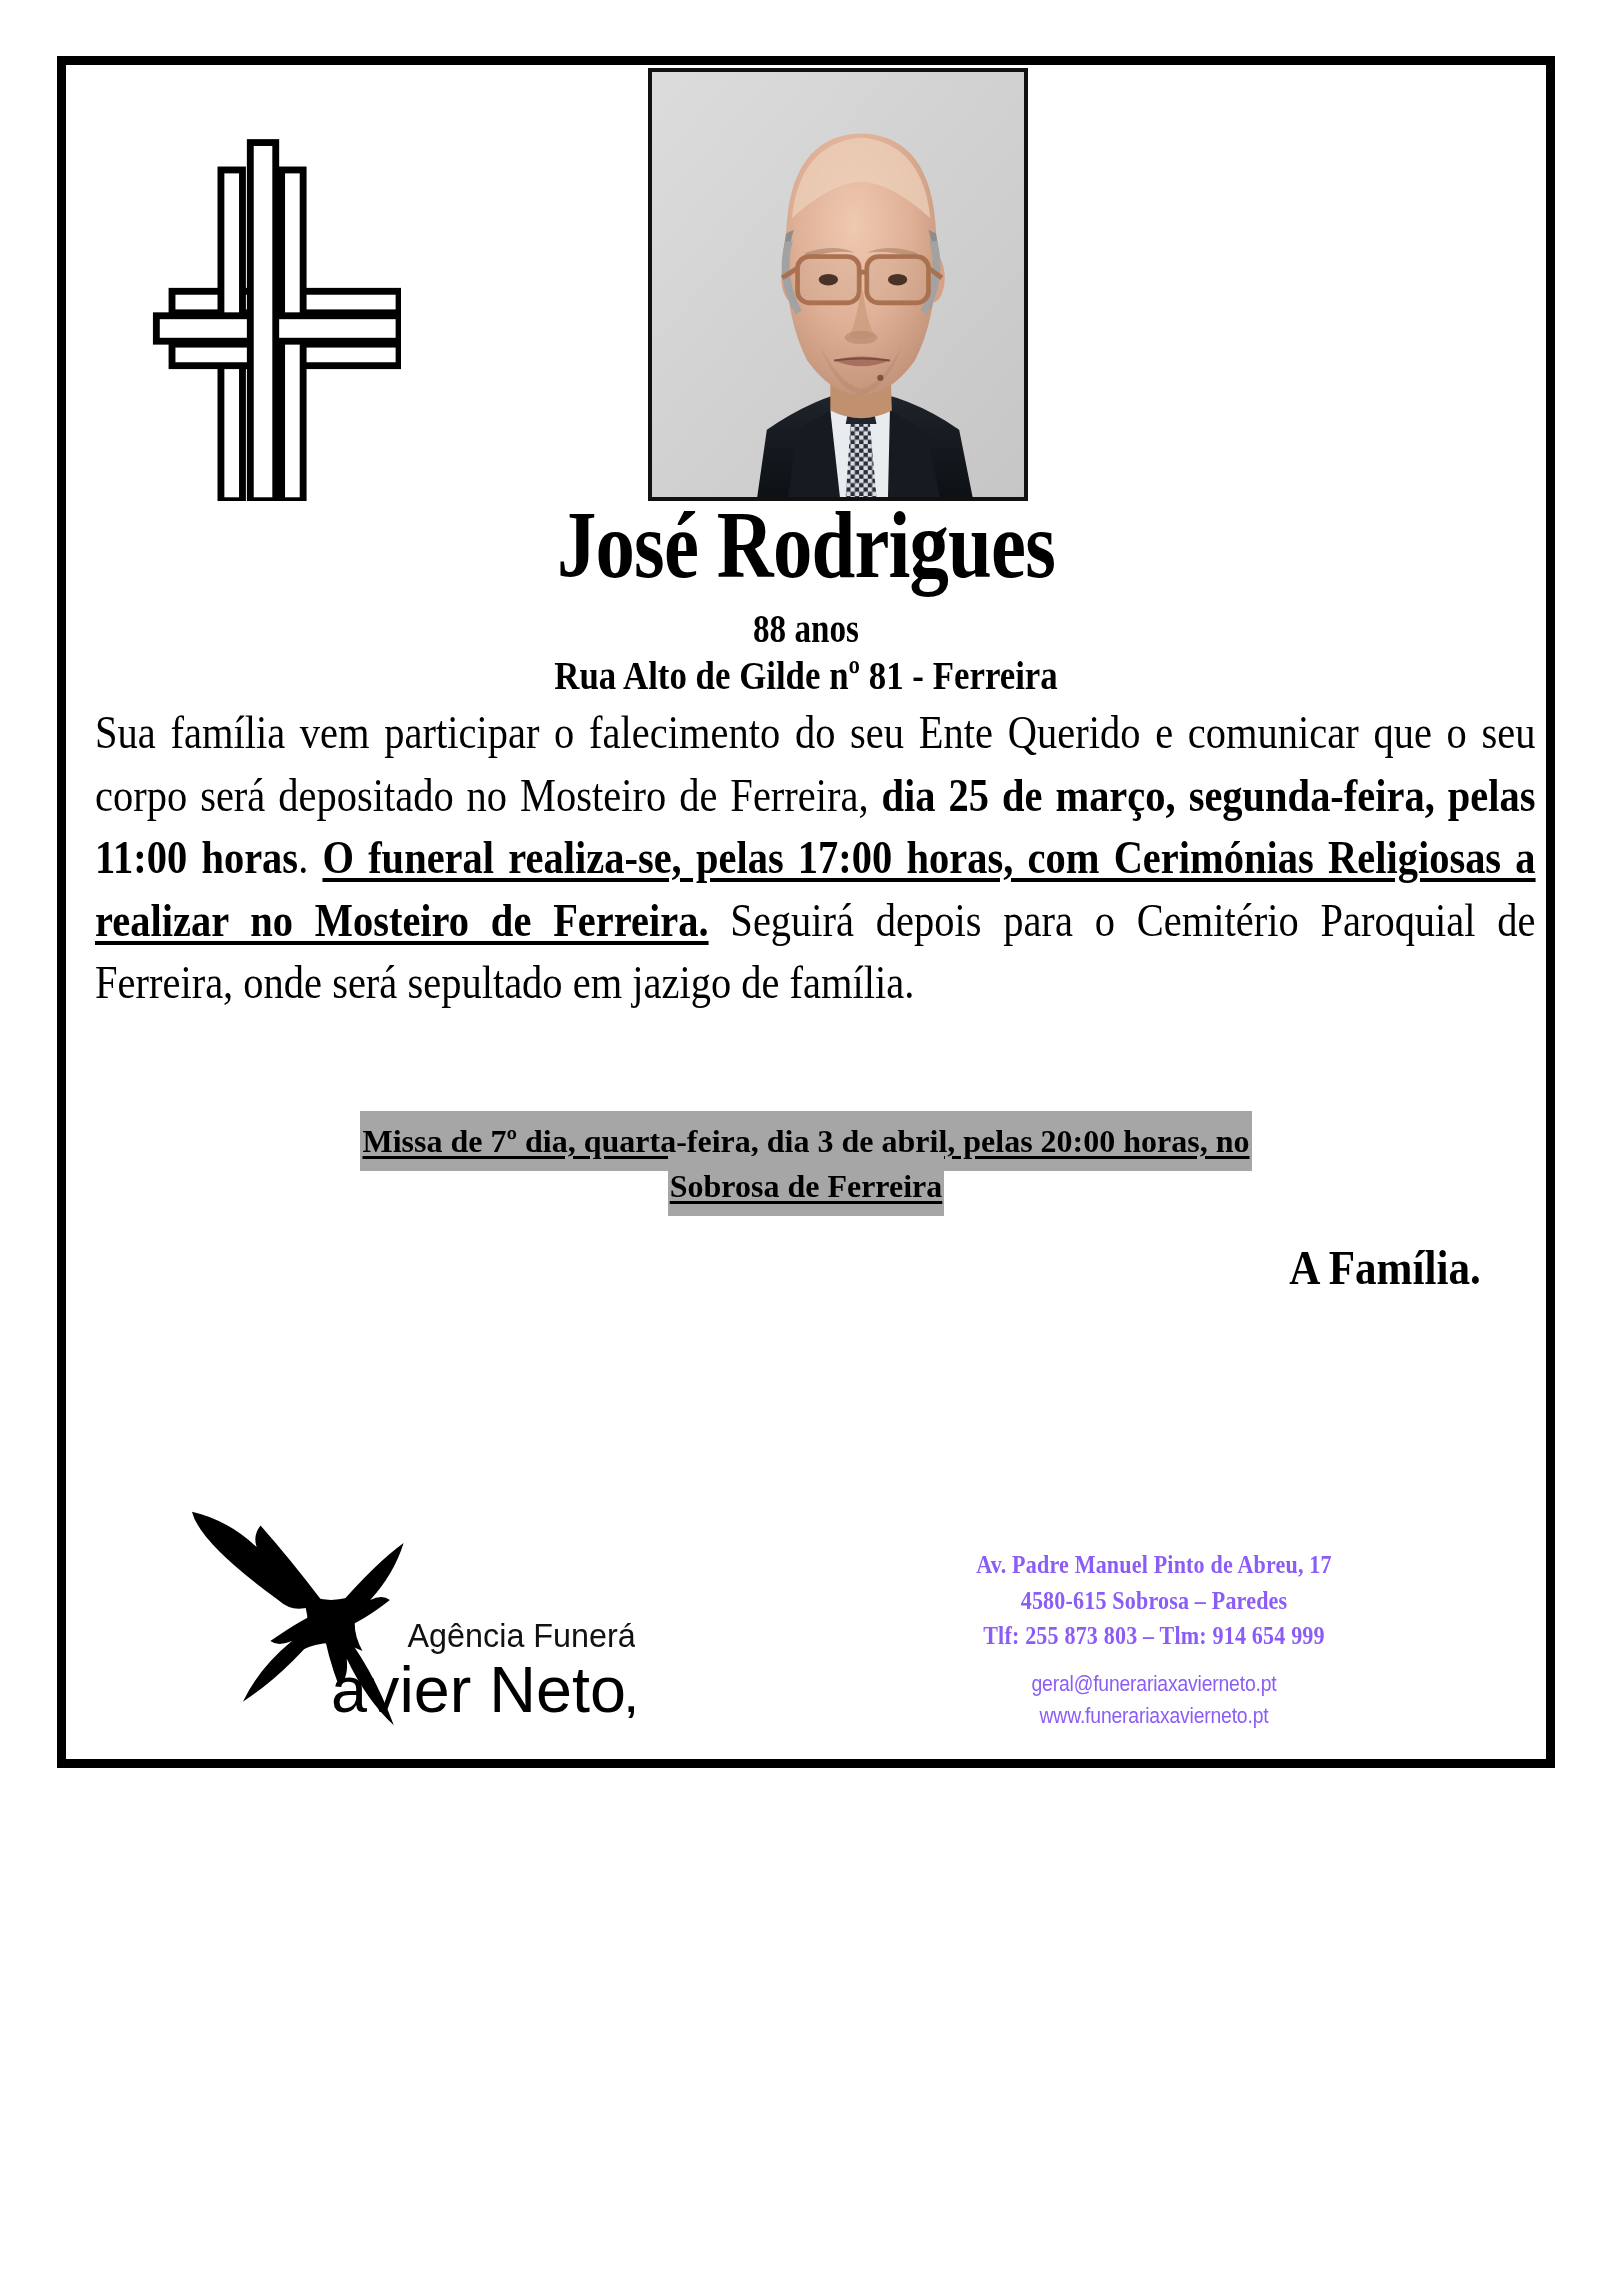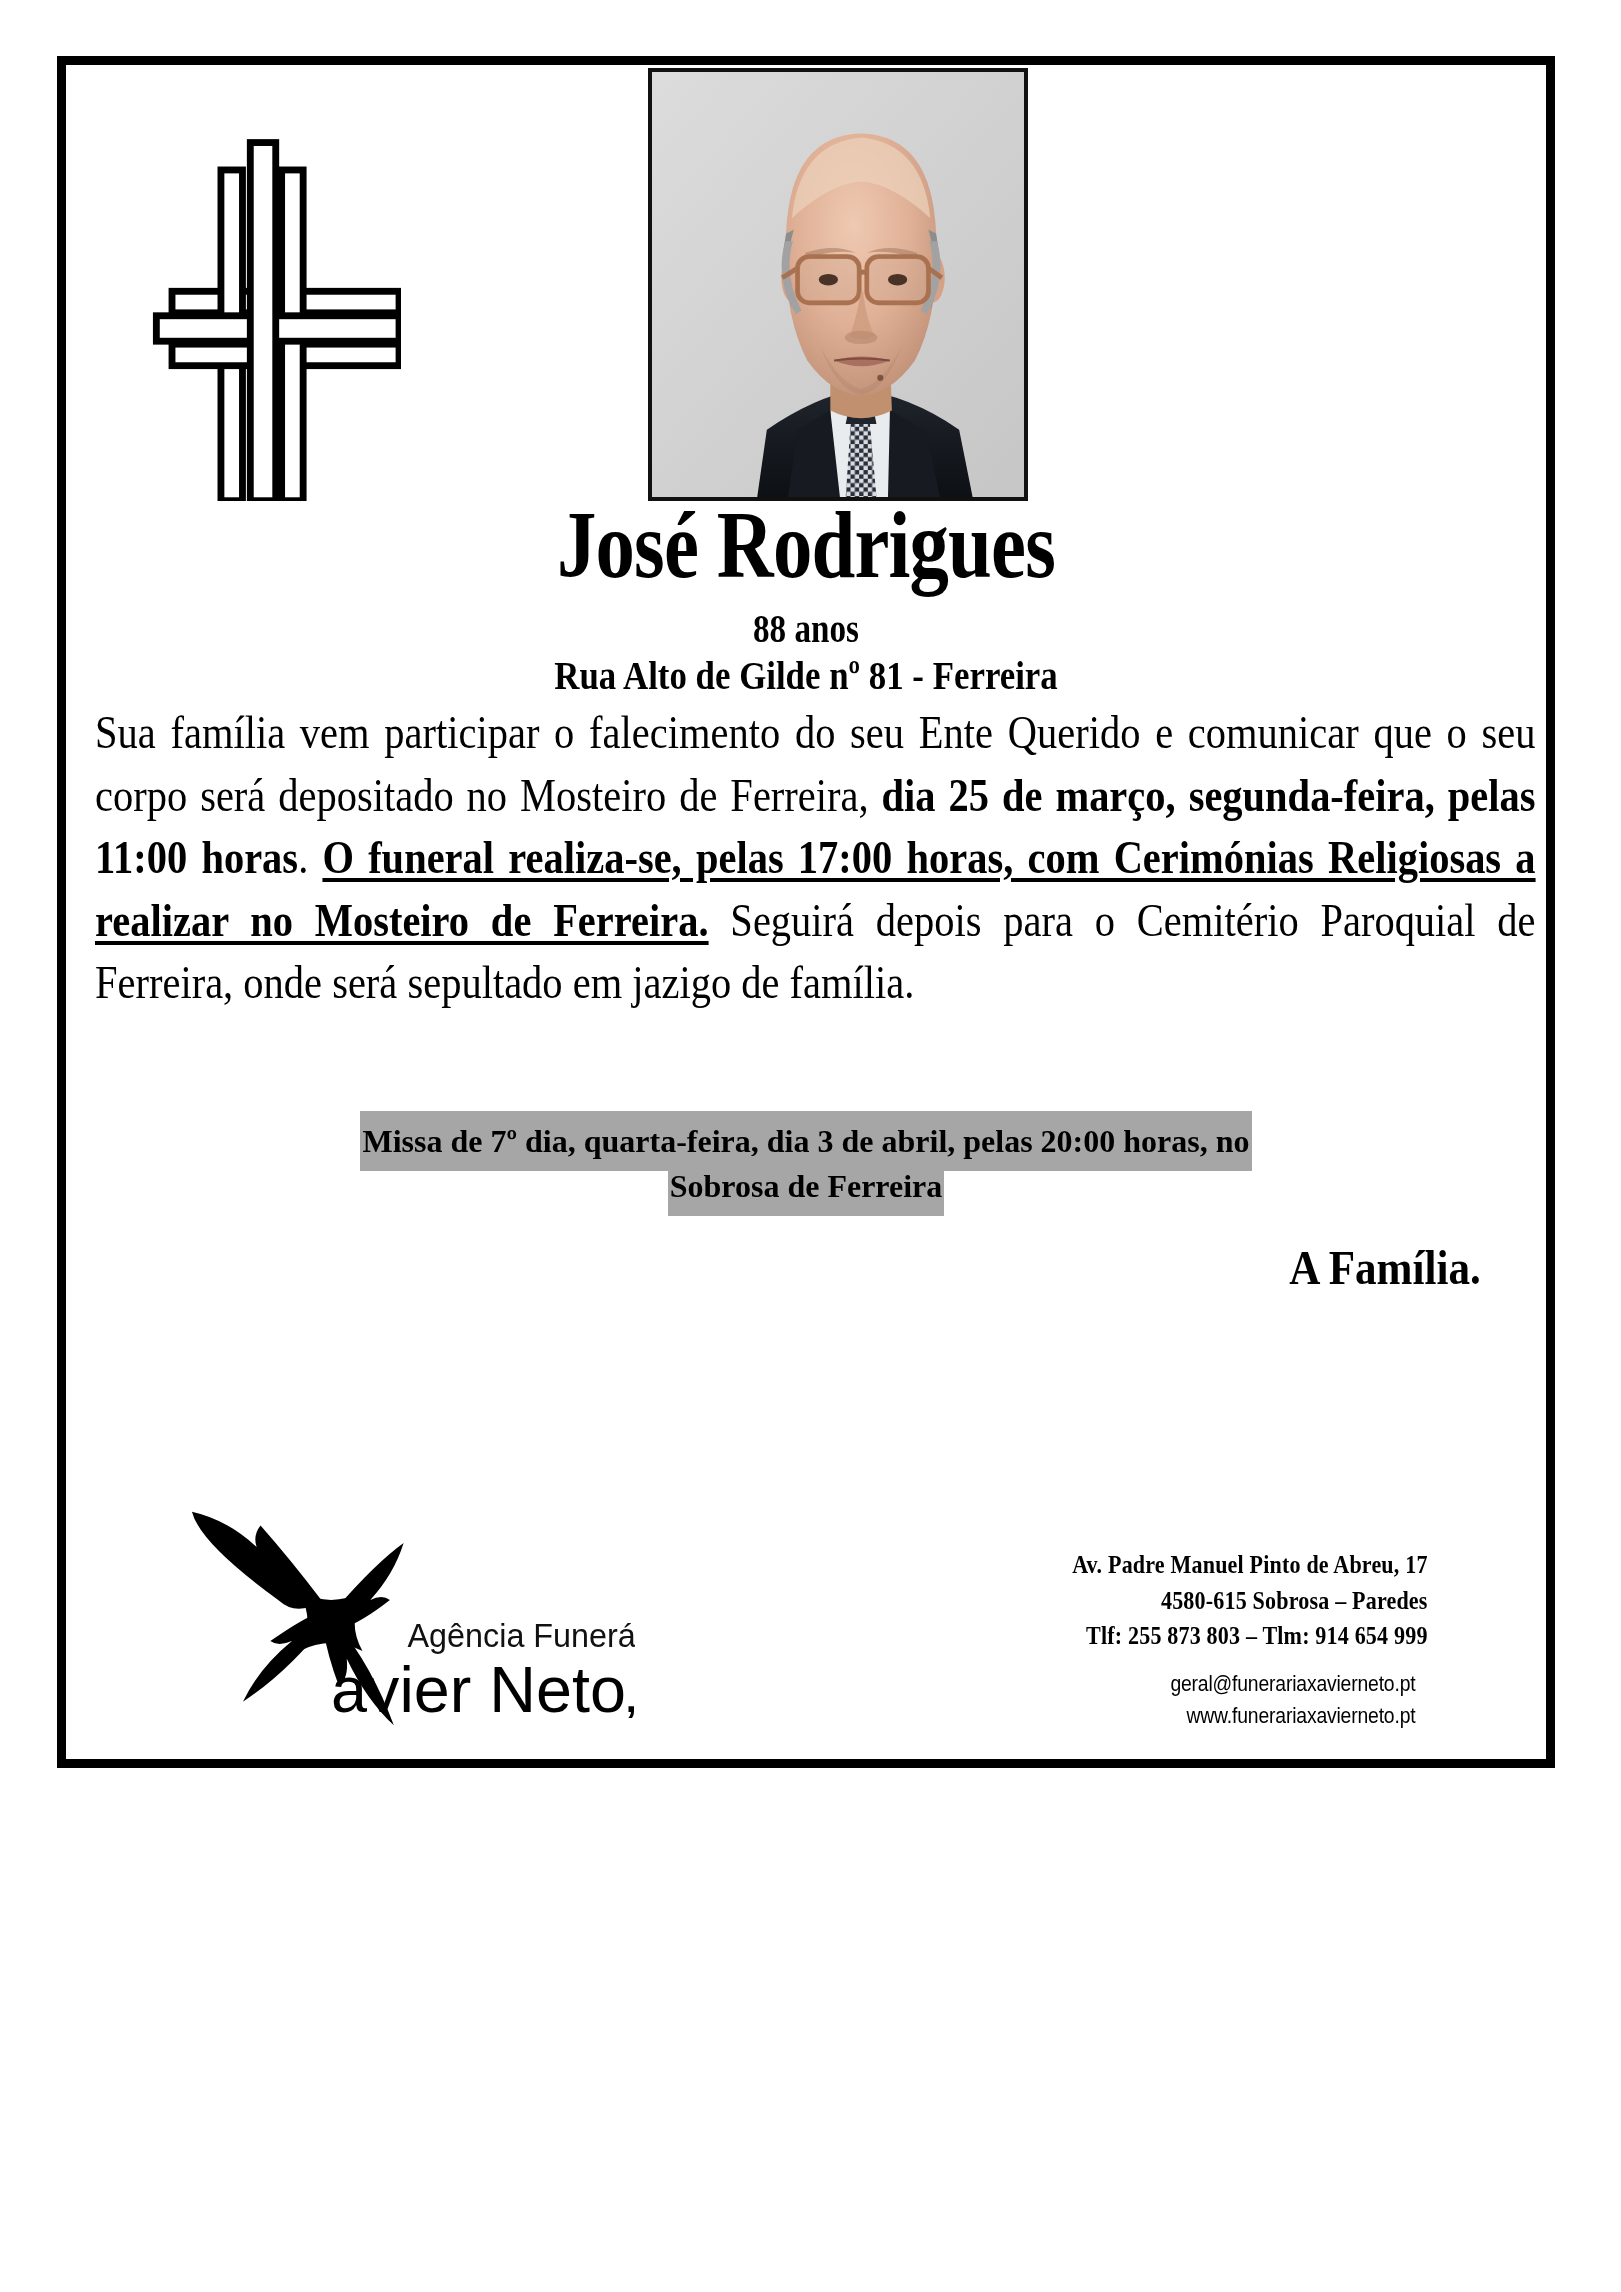--- a/index.html
+++ b/index.html
@@ -116,20 +116,21 @@
     right: 84px;
     top: 1054px;
     text-align: center;
     font-size: 32px;
     line-height: 1.42;
     font-weight: bold;
     color: #000;
   }
   #mass-notice .hl {
     background: #a6a6a6;
+    text-decoration: underline;
     text-decoration-thickness: 2.9px;
     text-underline-offset: 3.9px;
     box-decoration-break: clone;
     -webkit-box-decoration-break: clone;
     padding: 12px 2px;
   }
 
   
   #family-signature {
     position: absolute;
@@ -155,22 +156,22 @@
     left: 118px;
     bottom: 9.8px;
     width: 451px;
     height: 245px;
   }
   #agency-contact {
     position: absolute;
     left: 784px;
     width: 608px;
     bottom: 21.6px;
-    text-align: right;
-    color: #000000;
+    text-align: center;
+    color: #8b5cf6;
   }
   #agency-contact .addr-line {
     font-weight: bold;
     font-size: 24.5px;
     line-height: 1.45;
     transform: scaleX(0.9);
     letter-spacing: 0.2px;
   }
   #agency-contact .web-line {
     font-family: "Liberation Sans", "DejaVu Sans", sans-serif;

